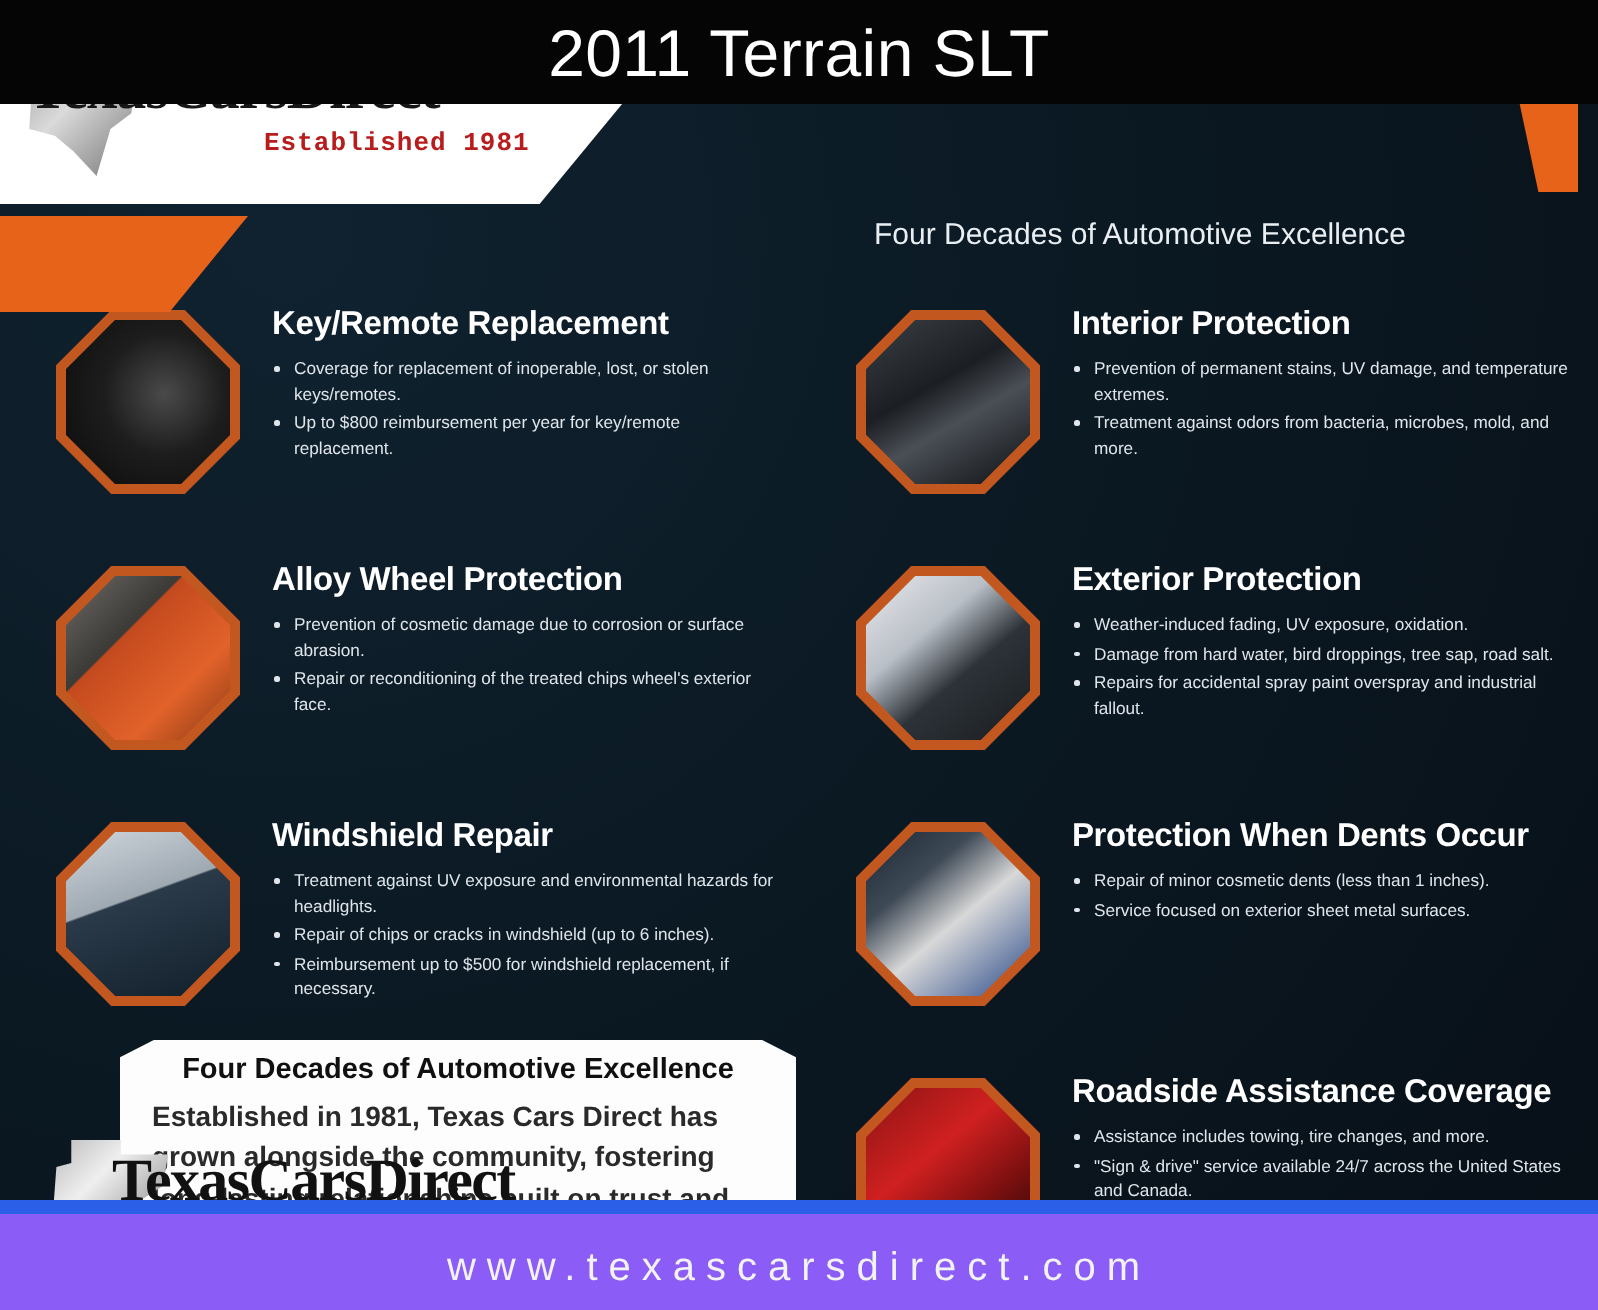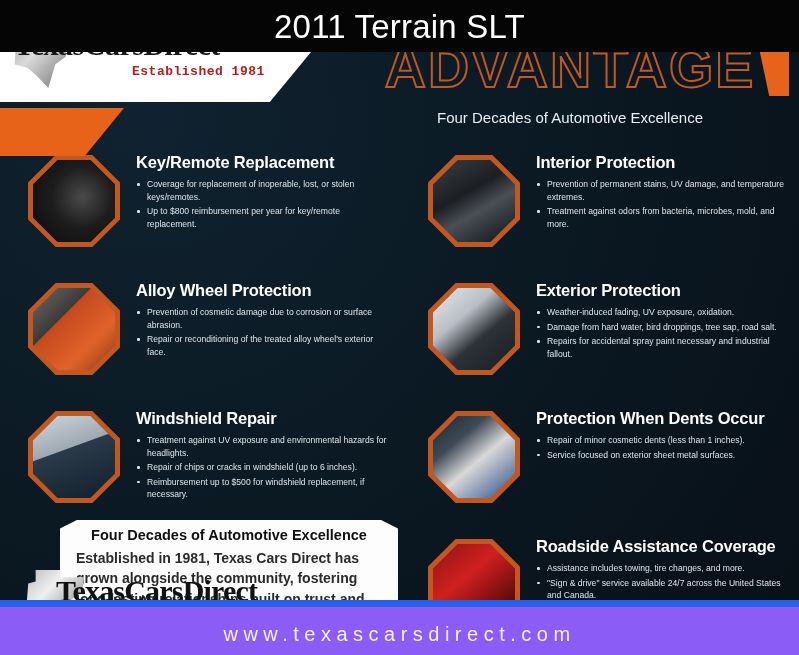--- a/index.html
+++ b/index.html
@@ -211,23 +211,20 @@
   <div class="logo-banner">
     <div class="logo-banner-inner">
       <div class="logo-texas"></div>
       <div class="logo-word">TexasCarsDirect</div>
       <div class="logo-estd">Established 1981</div>
     </div>
   </div>
   <div class="orange-wedge"></div>
   <div class="orange-wedge-right"></div>
 
-  <div class="advantage-wrap">
-    <div class="advantage">ADVANTAGE</div>
-  </div>
   <div class="tagline-top">Four Decades of Automotive Excellence</div>
 
   <div class="columns">
 
     <div class="col col-left">
 
       <div class="feature">
         <div class="octagon">
           <div class="photo ph-key"></div>
         </div>
@@ -241,21 +238,21 @@
       </div>
 
       <div class="feature">
         <div class="octagon">
           <div class="photo ph-wheel"></div>
         </div>
         <div class="feature-text">
           <h3 class="feature-title">Alloy Wheel Protection</h3>
           <ul class="bullets">
             <li>Prevention of cosmetic damage due to corrosion or surface abrasion.</li>
-            <li>Repair or reconditioning of the treated alloy wheel's exterior face.</li>
+            <li>Repair or reconditioning of the treated chips wheel's exterior face.</li>
           </ul>
         </div>
       </div>
 
       <div class="feature">
         <div class="octagon">
           <div class="photo ph-wind"></div>
         </div>
         <div class="feature-text">
           <h3 class="feature-title">Windshield Repair</h3>
@@ -286,21 +283,21 @@
 
       <div class="feature">
         <div class="octagon">
           <div class="photo ph-exterior"></div>
         </div>
         <div class="feature-text">
           <h3 class="feature-title">Exterior Protection</h3>
           <ul class="bullets">
             <li>Weather-induced fading, UV exposure, oxidation.</li>
             <li>Damage from hard water, bird droppings, tree sap, road salt.</li>
-            <li>Repairs for accidental spray paint necessary and industrial fallout.</li>
+            <li>Repairs for accidental spray paint overspray and industrial fallout.</li>
           </ul>
         </div>
       </div>
 
       <div class="feature">
         <div class="octagon">
           <div class="photo ph-dent"></div>
         </div>
         <div class="feature-text">
           <h3 class="feature-title">Protection When Dents Occur</h3>

